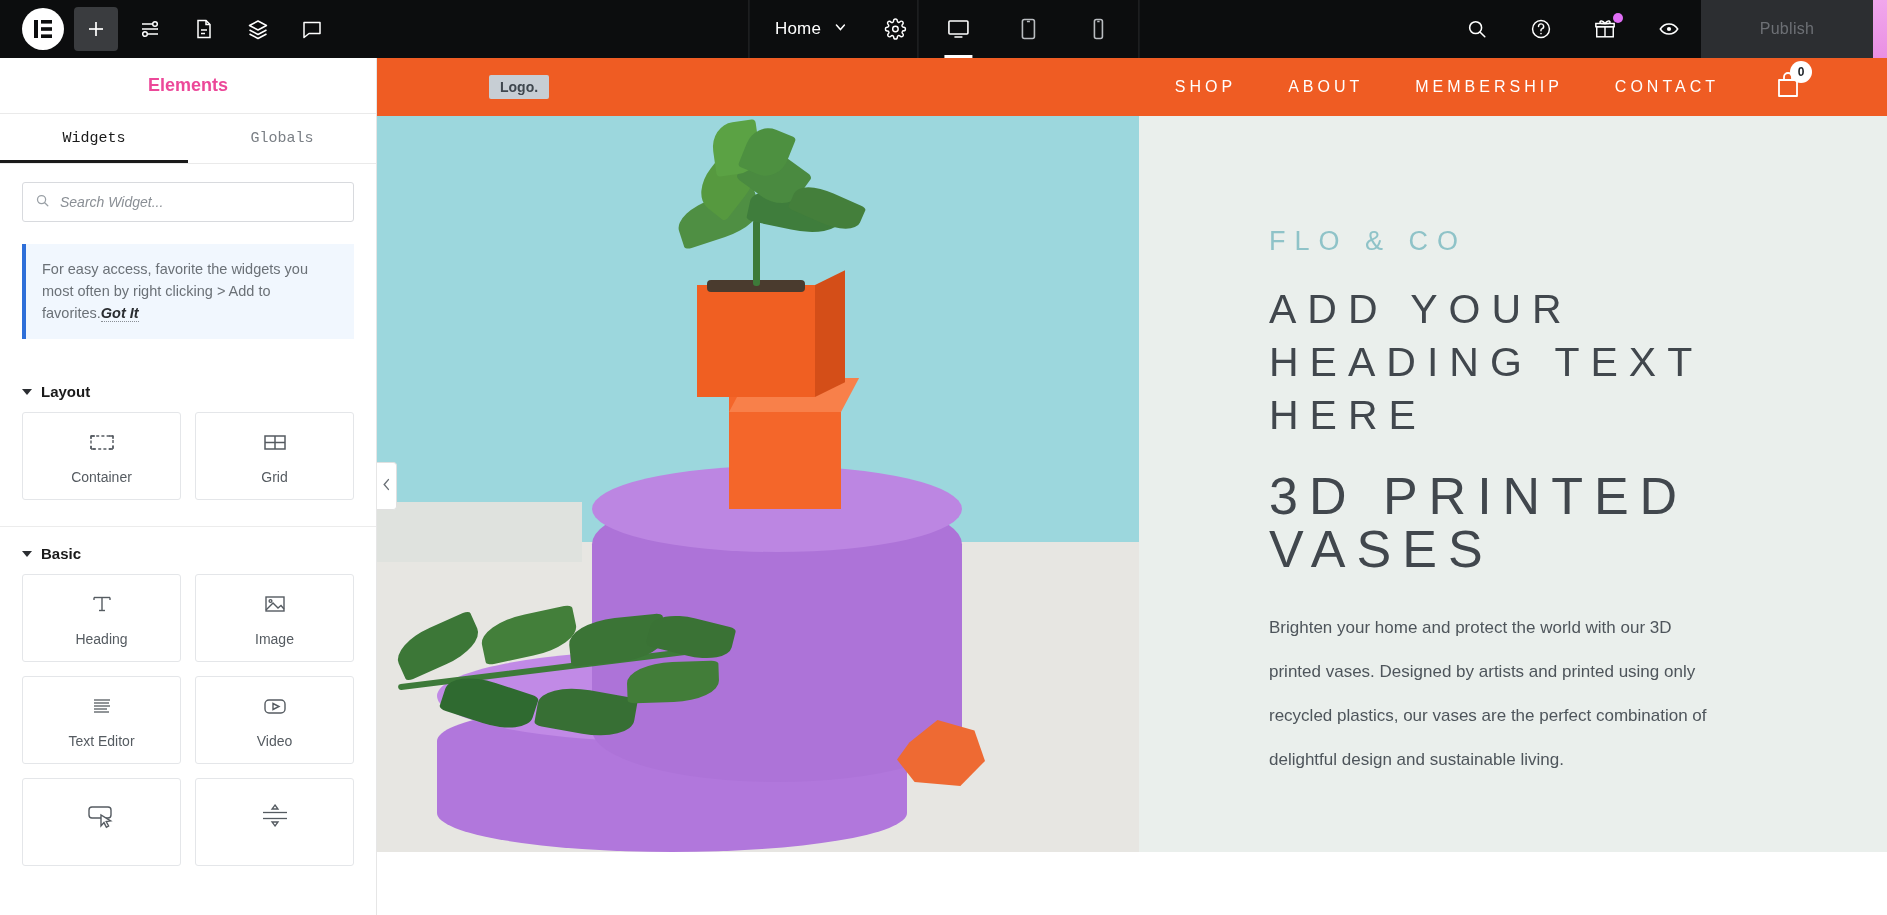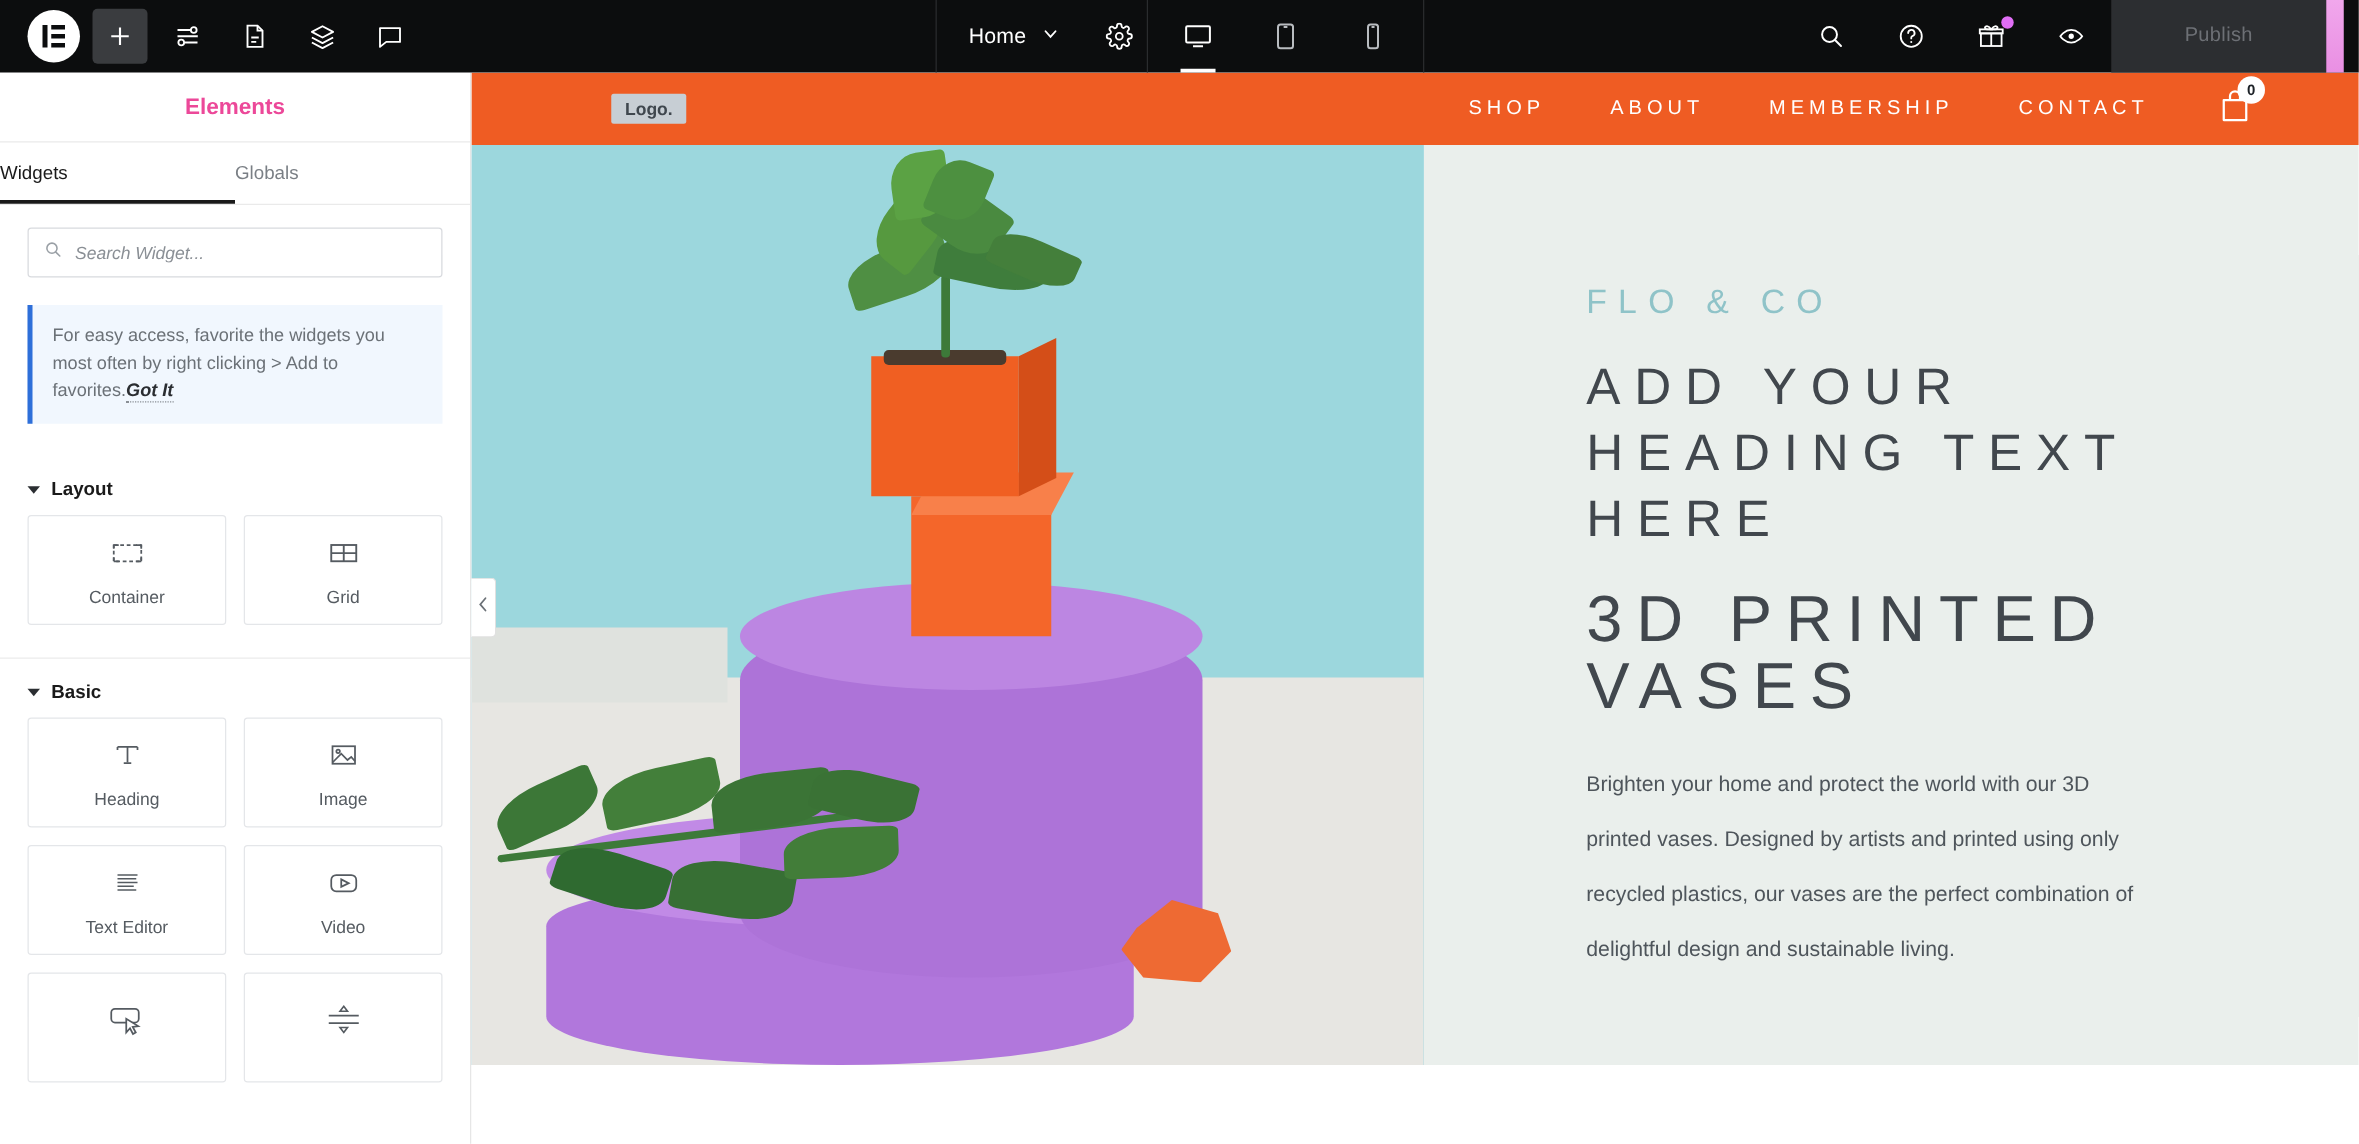--- a/index.html
+++ b/index.html
@@ -54,21 +54,21 @@
     position: relative; width: 44px; height: 58px;
     display: flex; align-items: center; justify-content: center;
     cursor: pointer;
   }
   .dev-btn.active::after {
     content: ""; position: absolute; bottom: 0; left: 8px; right: 8px;
     height: 3px; background: #ffffff;
   }
 
   .tb-right {
-    position: absolute; right: 12px; top: 0; height: 58px;
+    position: absolute; right: 0; top: 0; height: 58px;
     display: flex; align-items: center;
   }
   .tb-right .tb-icon { margin: 0 10px; }
   .gift-wrap { position: relative; }
   .gift-dot {
     position: absolute; top: 6px; right: 4px;
     width: 10px; height: 10px; border-radius: 50%;
     background: #e06ef5;
   }
   .publish-btn {
@@ -93,23 +93,24 @@
     overflow: hidden;
     z-index: 20;
   }
   .panel-header {
     height: 56px; display: flex; align-items: center; justify-content: center;
     border-bottom: 1px solid #eaeaea;
   }
   .panel-title { font-size: 18px; font-weight: bold; color: #ec4899; }
   .panel-tabs { display: flex; height: 50px; border-bottom: 1px solid #eaeaea; }
   .panel-tab {
-    flex: 1; display: flex; align-items: center; justify-content: flex-start;
+    flex: 1; display: flex; align-items: center; justify-content: center;
     font-size: 15px; color: #7a7f85; cursor: pointer;
     position: relative;
+    font-family: Liberation Mono, monospace;
   }
   .panel-tab.active { color: #1a1a1a; }
   .panel-tab.active::after {
     content: ""; position: absolute; bottom: 0; left: 0; right: 0;
     height: 3px; background: #1a1a1a;
   }
   .search-wrap { padding: 18px 22px 0 22px; }
   .search-box {
     height: 40px; border: 1px solid #d8dade; border-radius: 3px;
     display: flex; align-items: center; padding: 0 12px; gap: 10px;

